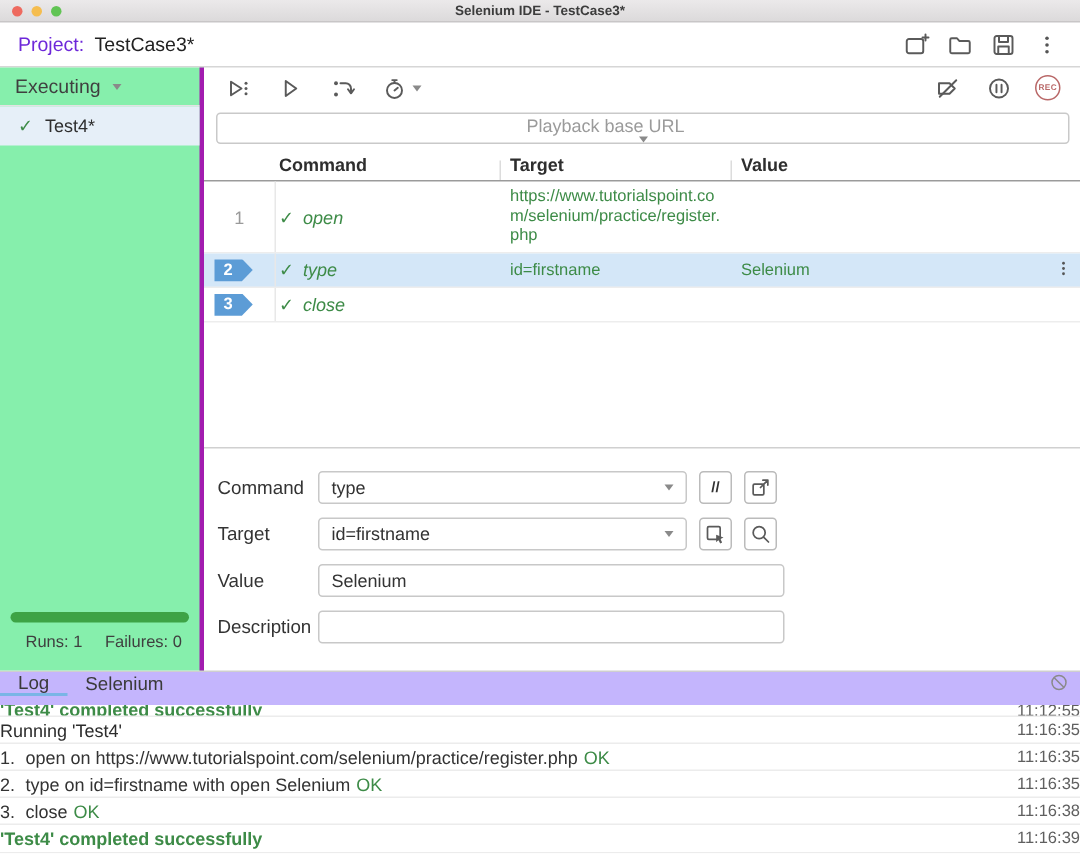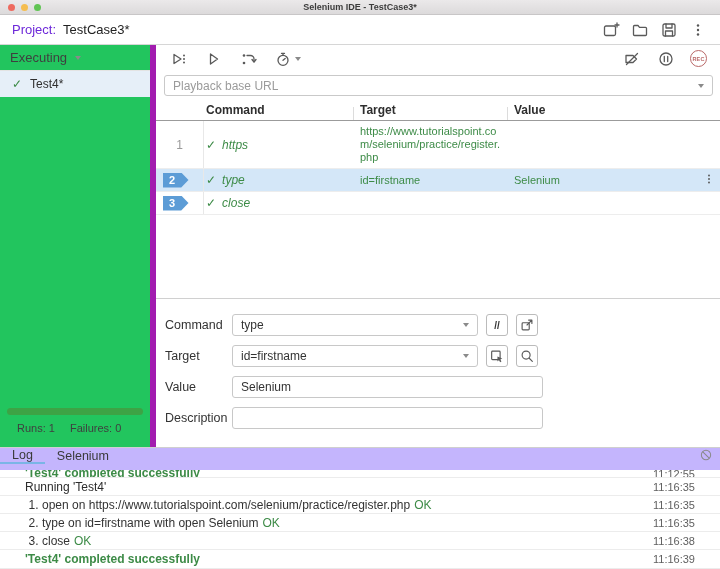--- a/index.html
+++ b/index.html
@@ -20,21 +20,21 @@
     border-bottom:1px solid #d6d6d6; background:#fff; }
   .project-label { font-size:13px; color:#6d28d9; }
   .project-name { font-size:13px; color:#222; margin-left:7px; }
   .pb-icons { margin-left:auto; display:flex; align-items:center; gap:9px; }
   .icon-btn { width:20px; height:20px; display:flex; align-items:center;
     justify-content:center; background:none; border:none; cursor:pointer; padding:0; }
   .icon-btn svg { display:block; }
 
   
   .workspace { display:flex; height:402px; }
-  .sidebar { width:156px; border-right:6px solid #a21caf; position:relative; background:#22c55e; }
+  .sidebar { width:136px; border-right:3px solid #a21caf; position:relative; background:#86efac; }
   .sb-header { height:26px; display:flex; align-items:center; padding:0 10px;
     border-bottom:1px solid #e3e3e3; font-size:13px; color:#3f3f3f; gap:8px; }
   .caret { width:0; height:0; border-left:3.5px solid transparent;
     border-right:3.5px solid transparent; border-top:4.5px solid #8a8a8a; display:inline-block; }
   .test-item { height:26px; display:flex; align-items:center; gap:8px;
     padding:0 12px; background:#e6eff8; font-size:12px; color:#2f2f2f; cursor:default; }
   .check { color:#3d8b47; font-size:12px; }
   .sb-footer { position:absolute; bottom:0; left:0; right:0; padding:0 0 13px 0; }
   .progress { height:7px; margin:0 7px; background:#3da345; border-radius:4px; }
   .run-stats { display:flex; gap:15px; font-size:11px; color:#3f3f3f; padding:7px 0 0 17px; }
@@ -44,21 +44,21 @@
   .toolbar { height:27px; display:flex; align-items:center; padding:0 13px; }
   .tb-left { display:flex; align-items:center; gap:15px; }
   .tb-right { margin-left:auto; display:flex; align-items:center; gap:14px; }
   .speed-wrap { display:flex; align-items:center; gap:3px; }
   .rec-btn { width:17px; height:17px; border:1.5px solid #b96868; border-radius:50%;
     color:#b96868; font-size:5.5px; font-weight:bold; display:flex; align-items:center;
     justify-content:center; background:none; letter-spacing:.2px; cursor:pointer; }
 
   .url-row { height:27px; padding:3px 7px 3px 8px; }
   .url-box { height:21px; border:1px solid #c9c9c9; border-radius:3px; display:flex;
-    align-items:center; padding:0 8px; }
+    align-items:center; padding:0 8px;flex-direction:column; }
   .url-box input { flex:1; border:none; outline:none; font-size:12px;
     font-family:"Liberation Sans",sans-serif; color:#555; background:transparent; }
   .url-box input::placeholder { color:#9b9b9b; }
 
   
   .steps-area { height:200px; border-bottom:1px solid #d0d0d0; display:flex;
     flex-direction:column; font-size:12px; }
   .thead { height:22px; display:grid; grid-template-columns:48px 154px 154px 1fr 22px;
     align-items:center; border-bottom:1px solid #9b9b9b; font-weight:bold; color:#2e2e2e; }
   .th { padding-left:2px; position:relative; }
@@ -98,22 +98,22 @@
     justify-content:center; font-size:10px; font-weight:bold; color:#333; cursor:pointer; }
 
   
   .log-panel { height:122px; border-top:1px solid #cfcfcf; display:flex; flex-direction:column; }
   .log-tabs { height:22px; background:#c4b5fd; display:flex; align-items:flex-start; }
   .tab { padding:0 12px; display:flex; align-items:center; font-size:12.5px;
     color:#3a3a3a; cursor:pointer; }
   .tab.active { border-bottom:2px solid #7ab5e6; }
   .log-clear { margin-left:auto; margin-right:7px; display:flex; align-items:center; cursor:pointer; }
   .log-entries { flex:1; overflow:hidden; background:#fff; }
-  .log-entry { display:flex; align-items:center; padding:0 25px;
-    border-bottom:1px solid #ececec; font-size:12px; color:#333; height:18px;text-align:center; }
+  .log-entry { display:flex; align-items:center; padding:0 0;
+    border-bottom:1px solid #ececec; font-size:12px; color:#333; height:18px; }
   .log-entry:last-child { height:19px; }
   .log-entry.clipped { height:8px; overflow:hidden; align-items:flex-end; }
   .log-entry.clipped > * { transform:translateY(3px); }
   .log-entry .lnum { width:17px; flex:none; }
   .log-entry .ok { color:#3d8b47; margin-left:4px; }
   .log-entry .ltime { margin-left:auto; font-size:11px; color:#5f5f5f; flex:none; }
   .log-entry.success .ltext { color:#3d8b47; font-weight:bold; }
   .log-entry.title .ltext { font-weight:normal; color:#2c2c2c; }
 
   svg.ic { stroke:#5a5a5a; fill:none; stroke-width:1.3; stroke-linecap:round; stroke-linejoin:round; }
@@ -249,21 +249,21 @@
         <div class="th sep">Value</div>
         <div class="th"></div>
       </div>
       <div class="tbody" id="steps-body">
           <div class="trow">
             <div class="cell-num">
               <span>1</span>
             </div>
             <div class="cell-cmd">
               <span class="check">✓</span>
-              <span>https</span>
+              <span>open</span>
             </div>
             <div class="cell-target">https://www.tutorialspoint.com/selenium/practice/register.php</div>
             <div class="cell-value"></div>
             <div class="cell-menu"></div>
           </div>
           <div class="trow selected">
             <div class="cell-num">
               <span class="bp-badge">2</span>
             </div>
             <div class="cell-cmd">

